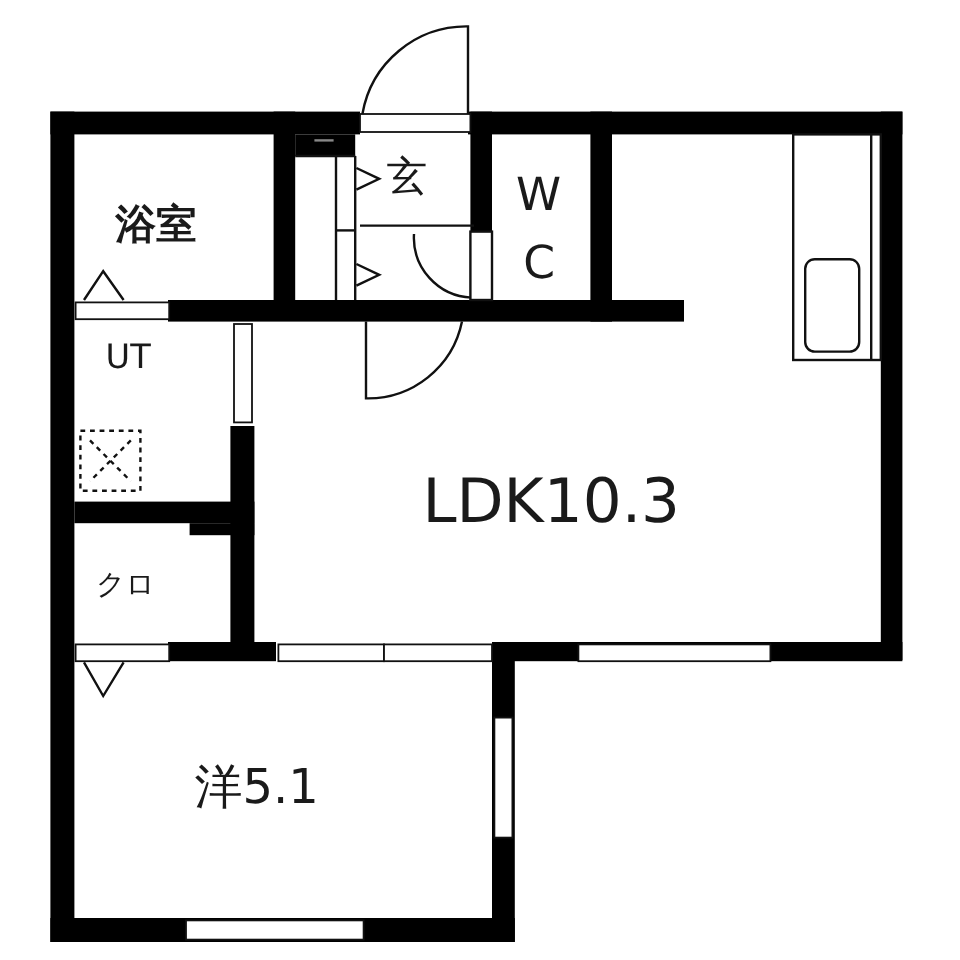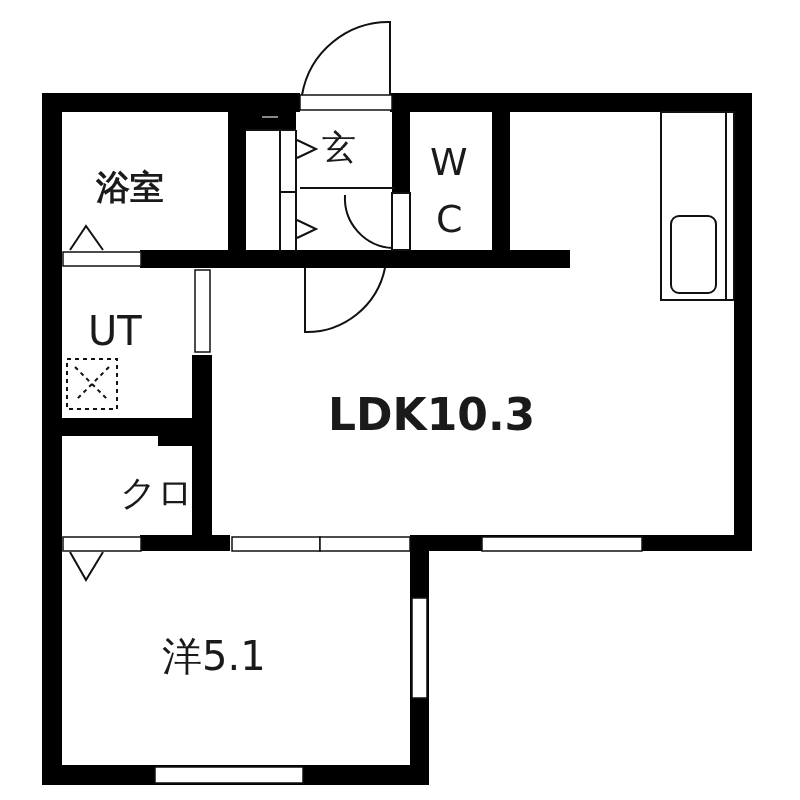--- a/index.html
+++ b/index.html
@@ -90,16 +90,16 @@
     <rect x="67" y="359" width="50" height="50"></rect>
     <line x1="75" y1="367" x2="109" y2="401"></line>
     <line x1="109" y1="367" x2="75" y2="401"></line>
   </g>
 </svg>
 
 <div class="label" style="left:96px; top:170px; font-size:34px;font-weight:bold;">浴室</div>
 <div class="label" style="left:322px; top:130px; font-size:34px;">玄</div>
 <div class="label" style="left:430px; top:143px; font-size:38px;">W</div>
 <div class="label" style="left:436px; top:200px; font-size:38px;">C</div>
-<div class="label" style="left:88px; top:311px; font-size:40px;">UT</div>
-<div class="label" style="left:80px; top:475px; font-size:36px;margin-left:40px;">クロ</div>
-<div class="label" style="left:328px; top:393px; font-size:44px;font-weight:bold;">LDK10.3</div>
+<div class="label" style="left:88px; top:284px; font-size:28px;">UT</div>
+<div class="label" style="left:80px; top:475px; font-size:24px;">クロ</div>
+<div class="label" style="left:352px; top:393px; font-size:51px;">LDK10.3</div>
 <div class="label" style="left:162px; top:636px; font-size:40px;">洋5.1</div>
 
 </body></html>

